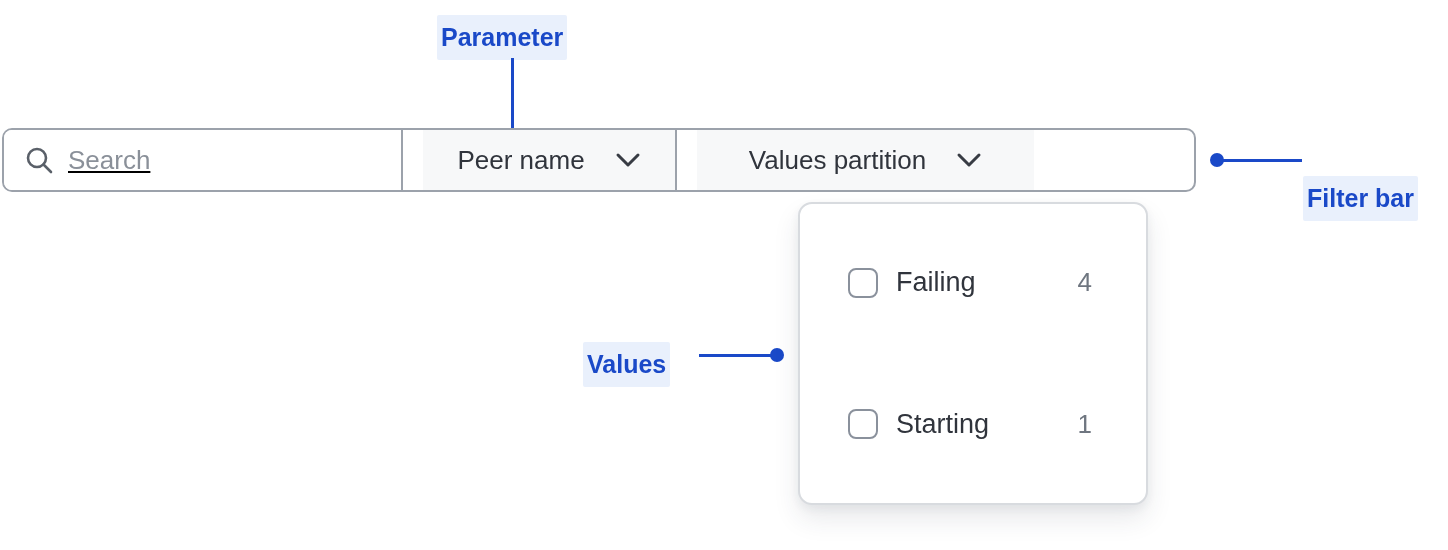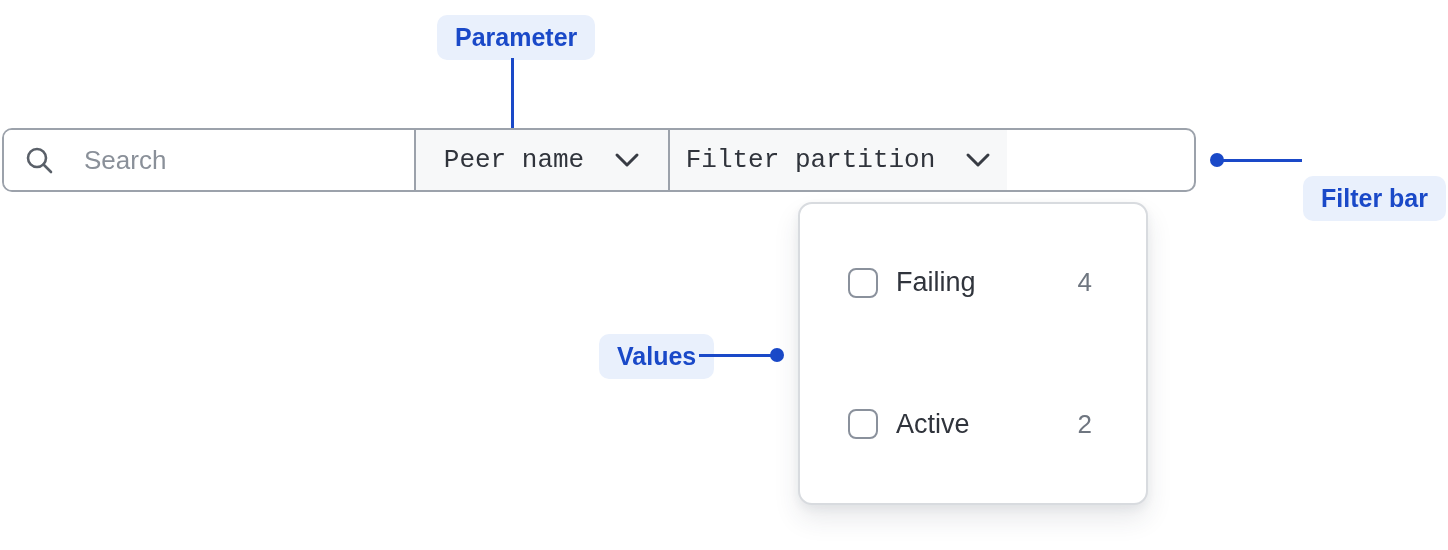--- a/index.html
+++ b/index.html
@@ -25,27 +25,27 @@
   }
 
   
   .badge {
     position: absolute;
     background: var(--annotation-bg);
     color: var(--accent-blue);
     font-size: 25px;
     font-weight: 600;
     line-height: 1;
-    padding: 10px 18px;
-    border-radius: 10px;
+    padding: 10px 4px;
+    border-radius: 2px;
     white-space: nowrap;
   }
   .badge-parameter { left: 437px; top: 15px; }
   .badge-filter-bar { left: 1303px; top: 139px; margin-top: 37px; }
-  .badge-values { left: 583px; top: 334px; margin-left: 16px; }
+  .badge-values { left: 583px; top: 342px; }
 
   
   .connector { position: absolute; background: var(--accent-blue); }
   .connector.v { width: 3px; }
   .connector.h { height: 3px; }
   .conn-dot {
     position: absolute;
     width: 14px; height: 14px;
     border-radius: 50%;
     background: var(--accent-blue);
@@ -71,41 +71,43 @@
   .fb-section {
     display: flex;
     align-items: center;
     height: 100%;
   }
   .fb-search {
     flex: 0 0 399px;
     background: #ffffff;
     border-right: 2px solid var(--bar-border);
     padding-left: 20px;
-    gap: 30px;
+    gap: 14px;
+    text-decoration: underline;
   }
   .search-icon-svg { flex: 0 0 auto; display: block; }
   .search-input {
     border: none;
     outline: none;
     background: transparent;
     font-family: "Liberation Sans", sans-serif;
     font-size: 26px;
     color: var(--label-color);
     width: 330px;
   }
   .search-input::placeholder { color: var(--placeholder-color); opacity: 1; }
   .fb-dropdown {
     justify-content: center;
     gap: 30px;
     background: var(--section-bg);
     border: none;
     border-right: 2px solid var(--bar-border);
     cursor: pointer;
-    font-family: Liberation Mono, monospace;
+    font-family: Liberation Sans, sans-serif;
+    margin-left: 20px;
   }
   .fb-dropdown:last-child { border-right: none; }
   .fb-peer    { flex: 0 0 254px; }
   .fb-cluster { flex: 0 0 337px; }
   .fb-status  { flex: 1 1 auto; }
   .fb-label {
     font-size: 26px;
     color: var(--label-color);
     white-space: nowrap;
   }
@@ -177,38 +179,38 @@
     </div>
 
     <button class="fb-section fb-dropdown fb-peer">
       <span class="fb-label">Peer name</span>
       <svg class="chevron-svg" width="26" height="16" viewBox="0 0 26 16">
         <polyline points="3,3 13,13 23,3" fill="none" stroke="#383C44" stroke-width="3" stroke-linecap="round" stroke-linejoin="round"></polyline>
       </svg>
     </button>
 
     <button class="fb-section fb-dropdown fb-cluster">
-      <span class="fb-label">Filter partition</span>
+      <span class="fb-label">Values partition</span>
       <svg class="chevron-svg" width="26" height="16" viewBox="0 0 26 16">
         <polyline points="3,3 13,13 23,3" fill="none" stroke="#383C44" stroke-width="3" stroke-linecap="round" stroke-linejoin="round"></polyline>
       </svg>
     </button>
 
   </div>
 
   <div class="popover">
 
     <div class="option-row">
       <span class="checkbox" role="checkbox" aria-checked="false"></span>
       <span class="option-label">Failing</span>
       <span class="option-count">4</span>
     </div>
 
+
     <div class="option-row">
       <span class="checkbox" role="checkbox" aria-checked="false"></span>
-      <span class="option-label">Active</span>
-      <span class="option-count">2</span>
+      <span class="option-label">Starting</span>
+      <span class="option-count">1</span>
     </div>
-
 
 
   </div>
 </div>
 
 </body></html>

